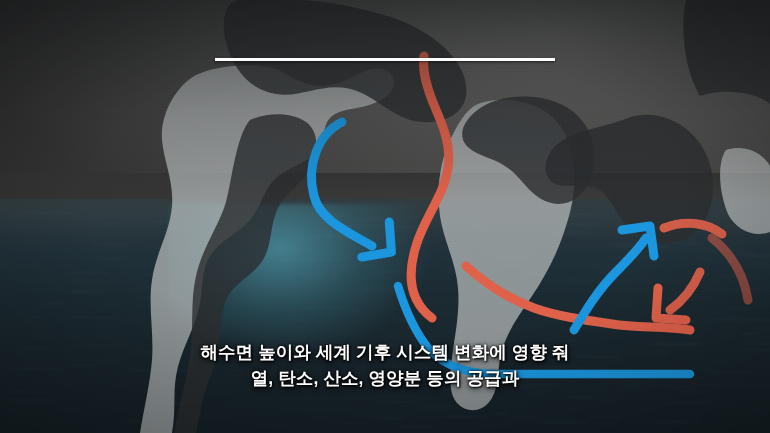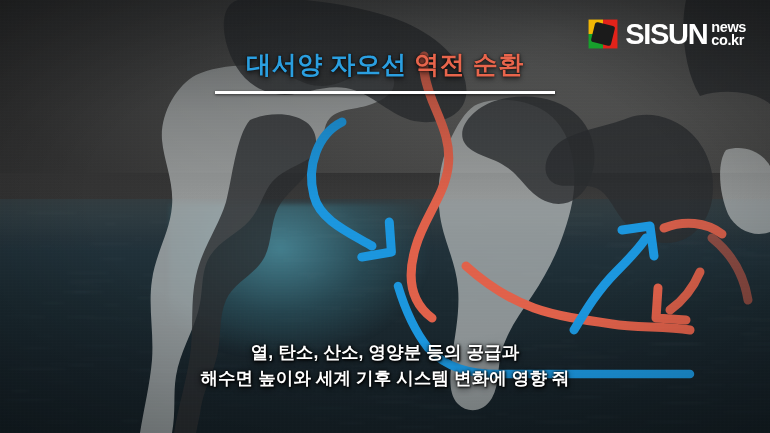--- a/index.html
+++ b/index.html
@@ -512,40 +512,23 @@
     <path class="flow warm" d="M 700,272 C 694,286 684,300 670,310" stroke-opacity="0.95"></path>
     <path class="flow warm" d="M 658,288 L 656,318 L 686,320"></path>
 
     <path class="flow warm" d="M 712,238 C 732,254 744,276 748,300" stroke-opacity="0.55"></path>
   </svg>
 
   <div class="bg-layer dark-top"></div>
   <div class="bg-layer bg-vignette"></div>
   <div class="bg-layer bg-grain"></div>
 
-  <div class="logo">
-    <svg class="logo-mark" viewBox="0 0 40 40">
-      <rect x="3" y="3" width="17" height="17" fill="#f2b705"></rect>
-      <rect x="20" y="3" width="17" height="17" fill="#e2231a"></rect>
-      <rect x="3" y="20" width="17" height="17" fill="#17a02c"></rect>
-      <rect x="20" y="20" width="17" height="17" fill="#e2231a"></rect>
-      <rect x="8" y="8" width="24" height="24" rx="3" fill="#1b1b1b" transform="rotate(14 20 20)"></rect>
-    </svg>
-    <span class="logo-word">SISUN</span>
-    <span class="logo-sub">
-      <span>news</span>
-      <span>co.kr</span>
-    </span>
-  </div>
 
   <div class="headline">
-    <h1 class="title">
-      <span class="t-blue">대서양 자오선 </span><span class="t-red">역전 순환</span>
-    </h1>
     <div class="rule"></div>
   </div>
 
   <div class="caption">
+    <div>해수면 높이와 세계 기후 시스템 변화에 영향 줘</div>
     <div>열, 탄소, 산소, 영양분 등의 공급과</div>
-    <div>해수면 높이와 세계 기후 시스템 변화에 영향 줘</div>
   </div>
 
 </div>
 
 </body></html>

